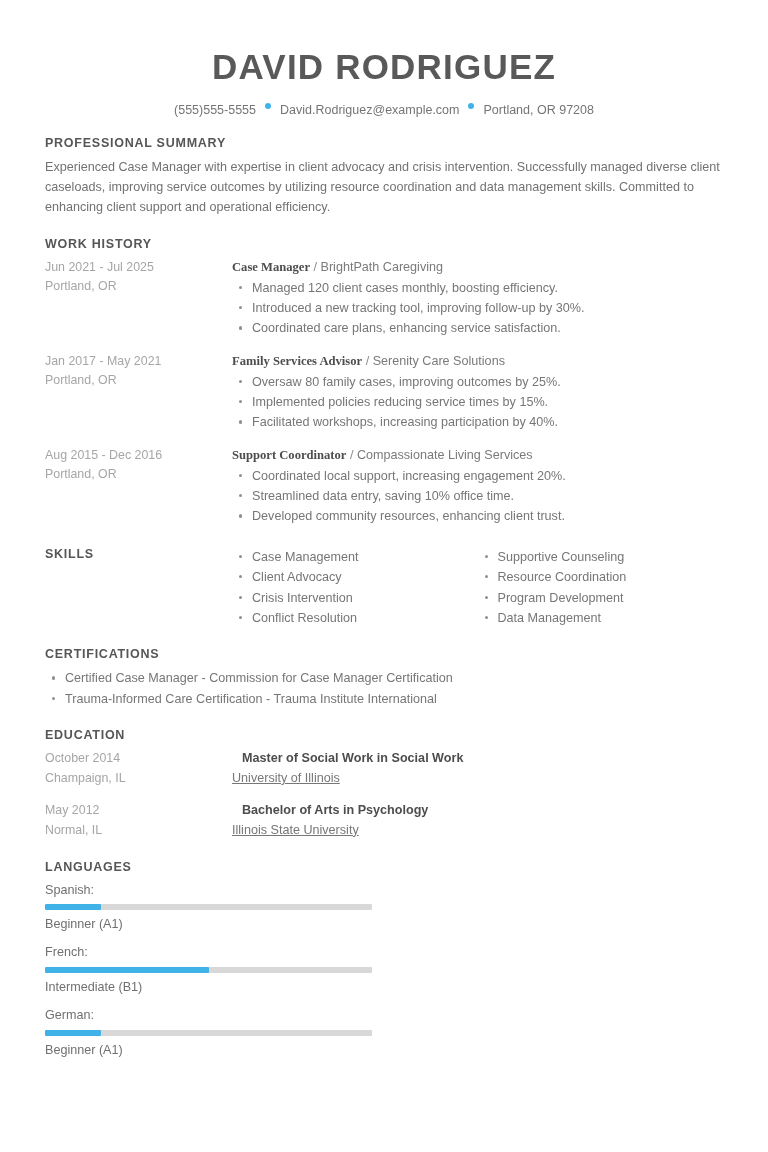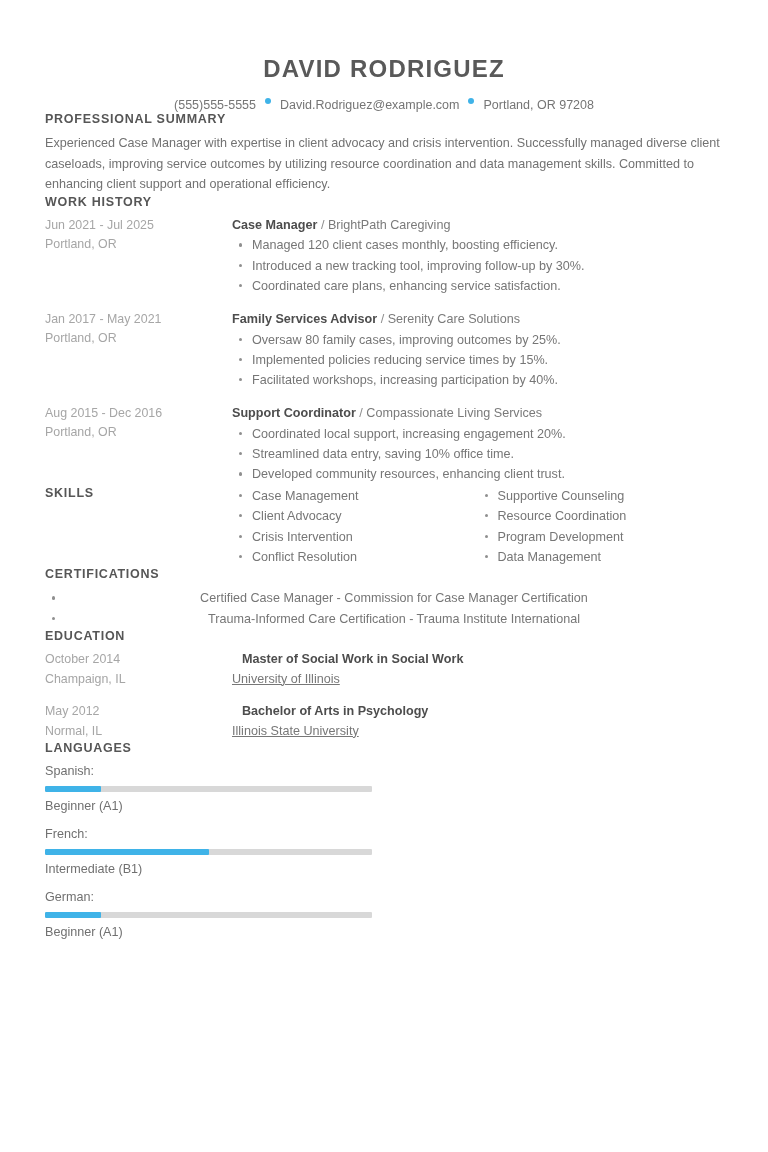--- a/index.html
+++ b/index.html
@@ -23,26 +23,26 @@
     background: #ffffff;
     overflow: hidden;
   }
 
   
   .header {
     padding-top: 48px;
     text-align: center;
   }
   .full-name {
-    font-size: 24px;
+    font-size: 35px;
     font-weight: bold;
     letter-spacing: 1.2px;
     color: #595959;
     line-height: 1.1;
-    margin: 8px;
+    margin: 0;
   }
   .contact-line {
     margin-top: 16px;
     font-size: 12.5px;
     color: #757575;
     display: flex;
     justify-content: center;
     align-items: flex-start;
     gap: 9px;
     flex-wrap: wrap;
@@ -51,20 +51,21 @@
     width: 6px;
     height: 6px;
     border-radius: 50%;
     background: #3fb3e8;
     display: inline-block;
     flex: 0 0 auto;
   }
 
   
   .section {
+    margin-top: 19px;
   }
   .section-title {
     font-size: 12.5px;
     font-weight: bold;
     letter-spacing: 0.75px;
     color: #565656;
     text-transform: uppercase;
     margin: 0 0 7px 0;
   }
 
@@ -95,20 +96,21 @@
   }
   .job-heading {
     font-size: 12.6px;
     line-height: 1.5;
     color: #7a7a7a;
     margin: 0;
   }
   .job-title {
     font-weight: bold;
     color: #4d4d4d;
+    font-family: Liberation Serif, serif;
   }
   .job-sep { color: #8c8c8c; }
 
   
   ul.bullets {
     list-style: none;
     margin: 1px 0 0 0;
     padding: 0;
   }
   ul.bullets li {
@@ -148,21 +150,21 @@
     display: flex;
   }
   .skills-col {
     flex: 0 0 50%;
   }
 
   
   .cert-list {
     margin-top: 2px;
   }
-  .cert-list li { padding-left: 24px; text-align: center; }
+  .cert-list li { padding-left: 24px; }
   .cert-list li::before { left: 11px; }
 
   
   .edu-degree {
     font-size: 12.6px;
     font-weight: bold;
     color: #4d4d4d;
     line-height: 1.55;
     padding-left: 10px;
   }

